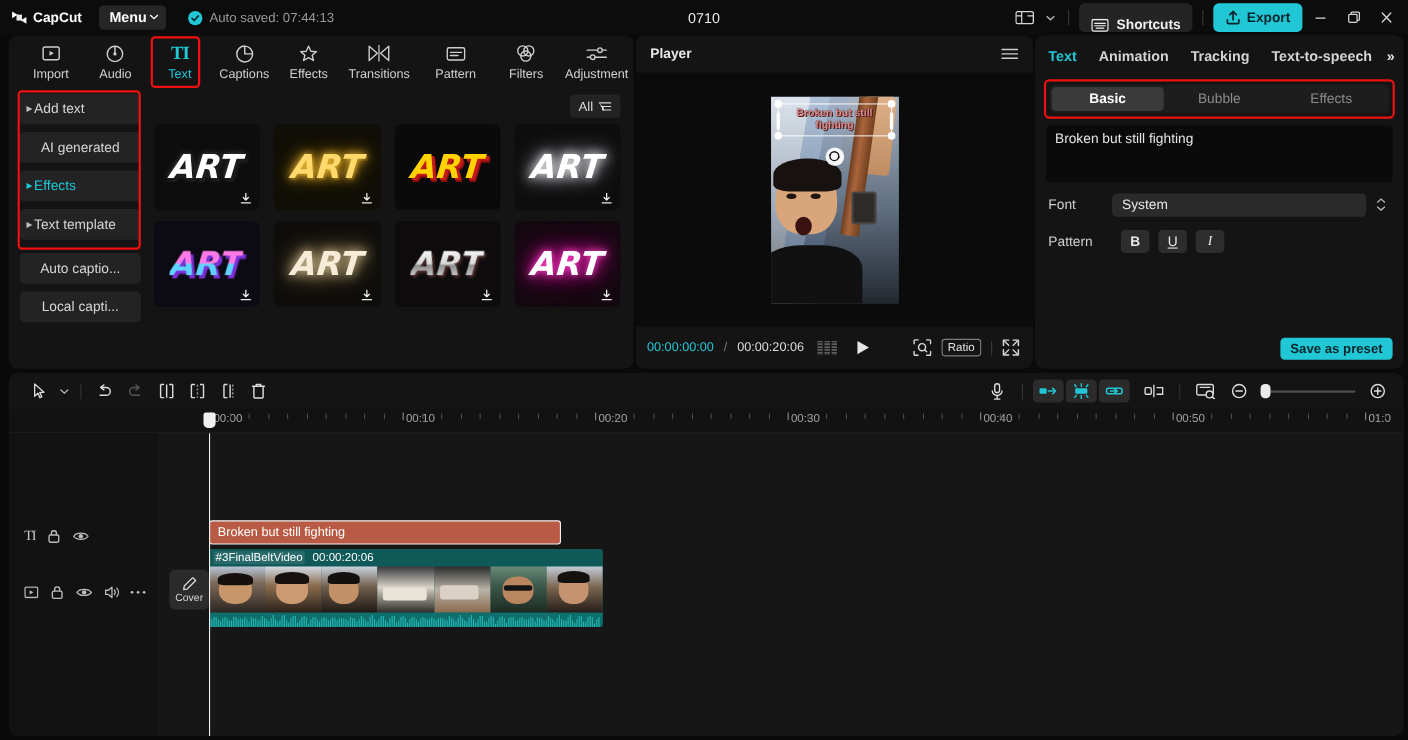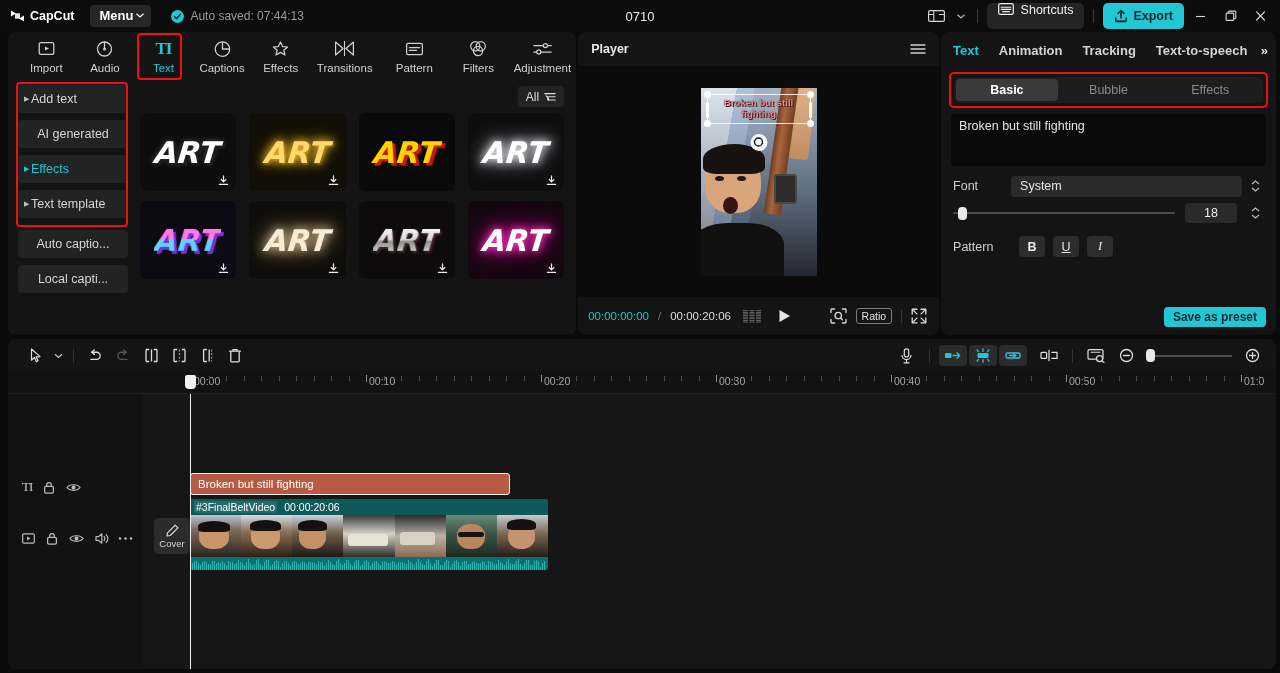--- a/index.html
+++ b/index.html
@@ -32,22 +32,22 @@
   .check-ic svg { display:block; }
   .proj-title {
     position:absolute; left:0; right:0; text-align:center;
     font-size:13px; color:#e8e8e8; pointer-events:none;
   }
   .tb-right { margin-left:auto; display:flex; align-items:center; gap:2px; z-index:2; }
   .tb-ic { width:30px;height:24px; display:flex;align-items:center;justify-content:center; color:#cfcfcf; cursor:pointer; }
   .tb-sep { width:1px; height:14px; background:#3a3a3a; margin:0 7px; }
   .shortcuts-btn {
     background:#242424; border-radius:5px; height:26px;
-    display:flex;align-items:flex-start;gap:7px; padding:0 11px;
-    font-size:12.5px; font-weight:normal; color:#efefef; cursor:pointer;
+    display:flex;align-items:flex-end;gap:7px; padding:0 11px;
+    font-size:12.5px; font-weight:bold; color:#efefef; cursor:pointer;
   }
   .export-btn {
     background:#22c7d6; border-radius:5px; height:26px;
     display:flex;align-items:center;gap:5px; padding:0 11px;
     font-size:12.5px; font-weight:bold; color:#06262b; cursor:pointer;
   }
   .win-ic { width:28px;height:26px;display:flex;align-items:center;justify-content:center;color:#d8d8d8;cursor:pointer;font-size:13px; }
 
   
   .upper { flex: 0 0 303px; display:flex; gap:2px; padding: 0 4px 0 8px; }
@@ -643,35 +643,20 @@
         <span class="stepper">
           <svg width="9" height="5" viewBox="0 0 9 5">
               <path d="M1 4 L4.5 1 L8 4" stroke="#b9b9b9" stroke-width="1.2" fill="none"></path>
             </svg>
           <svg width="9" height="5" viewBox="0 0 9 5">
               <path d="M1 1 L4.5 4 L8 1" stroke="#b9b9b9" stroke-width="1.2" fill="none"></path>
             </svg>
         </span>
       </div>
 
-      <div class="fs-row">
-        <span class="slider">
-          <span class="track"></span>
-          <span class="knob"></span>
-        </span>
-        <span class="numbox">18</span>
-        <span class="stepper" style="margin-left:0">
-          <svg width="9" height="5" viewBox="0 0 9 5">
-              <path d="M1 4 L4.5 1 L8 4" stroke="#b9b9b9" stroke-width="1.2" fill="none"></path>
-            </svg>
-          <svg width="9" height="5" viewBox="0 0 9 5">
-              <path d="M1 1 L4.5 4 L8 1" stroke="#b9b9b9" stroke-width="1.2" fill="none"></path>
-            </svg>
-        </span>
-      </div>
 
       <div class="pat-row">
         <span class="row-lbl">Pattern</span>
         <span class="pat-btn" style="font-weight:bold">B</span>
         <span class="pat-btn" style="text-decoration:underline">U</span>
         <span class="pat-btn" style="font-style:italic;font-family:'Liberation Serif',serif">I</span>
       </div>
 
       <div class="preset-row">
         <span class="preset-btn">Save as preset</span>

